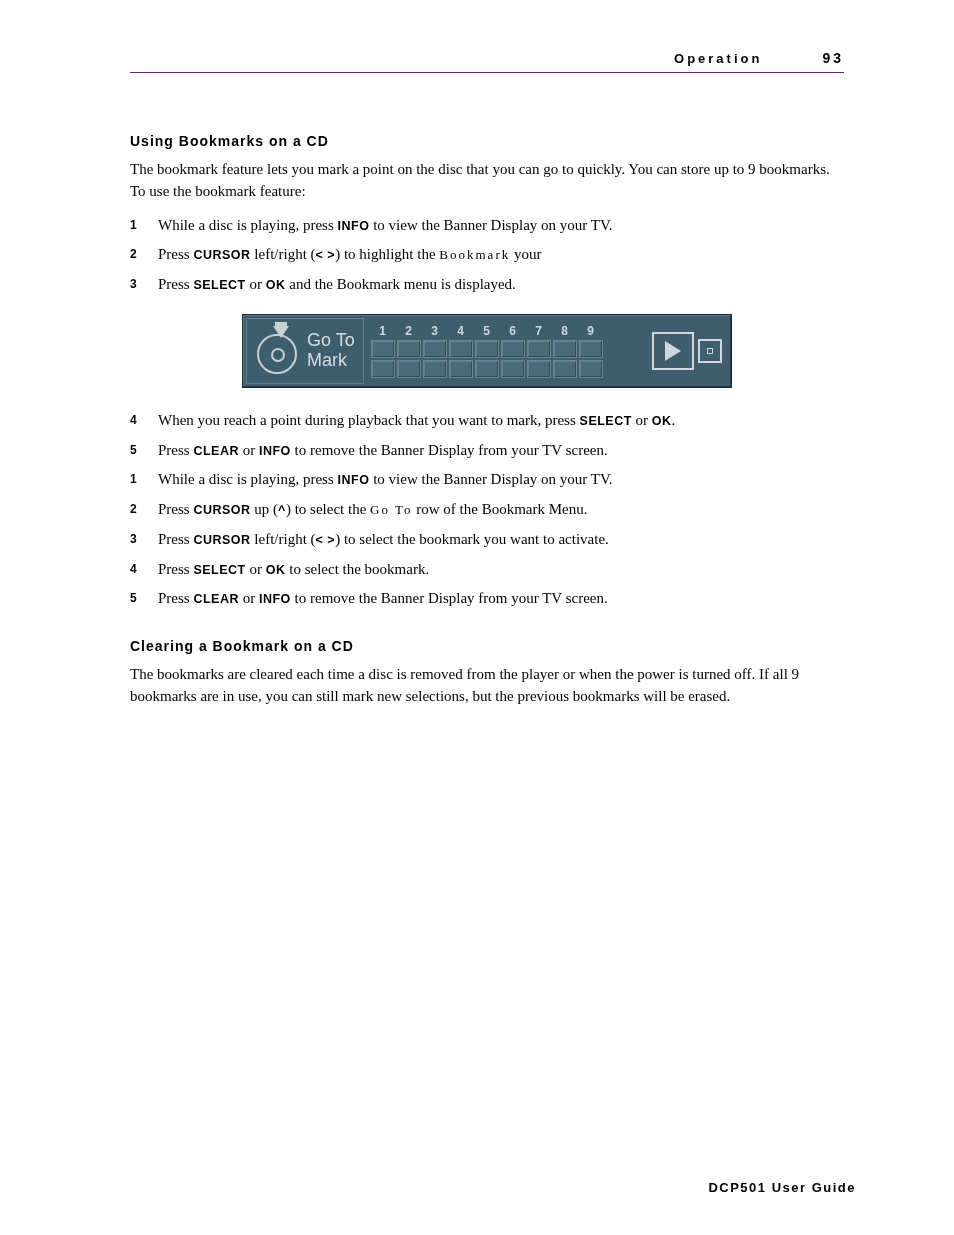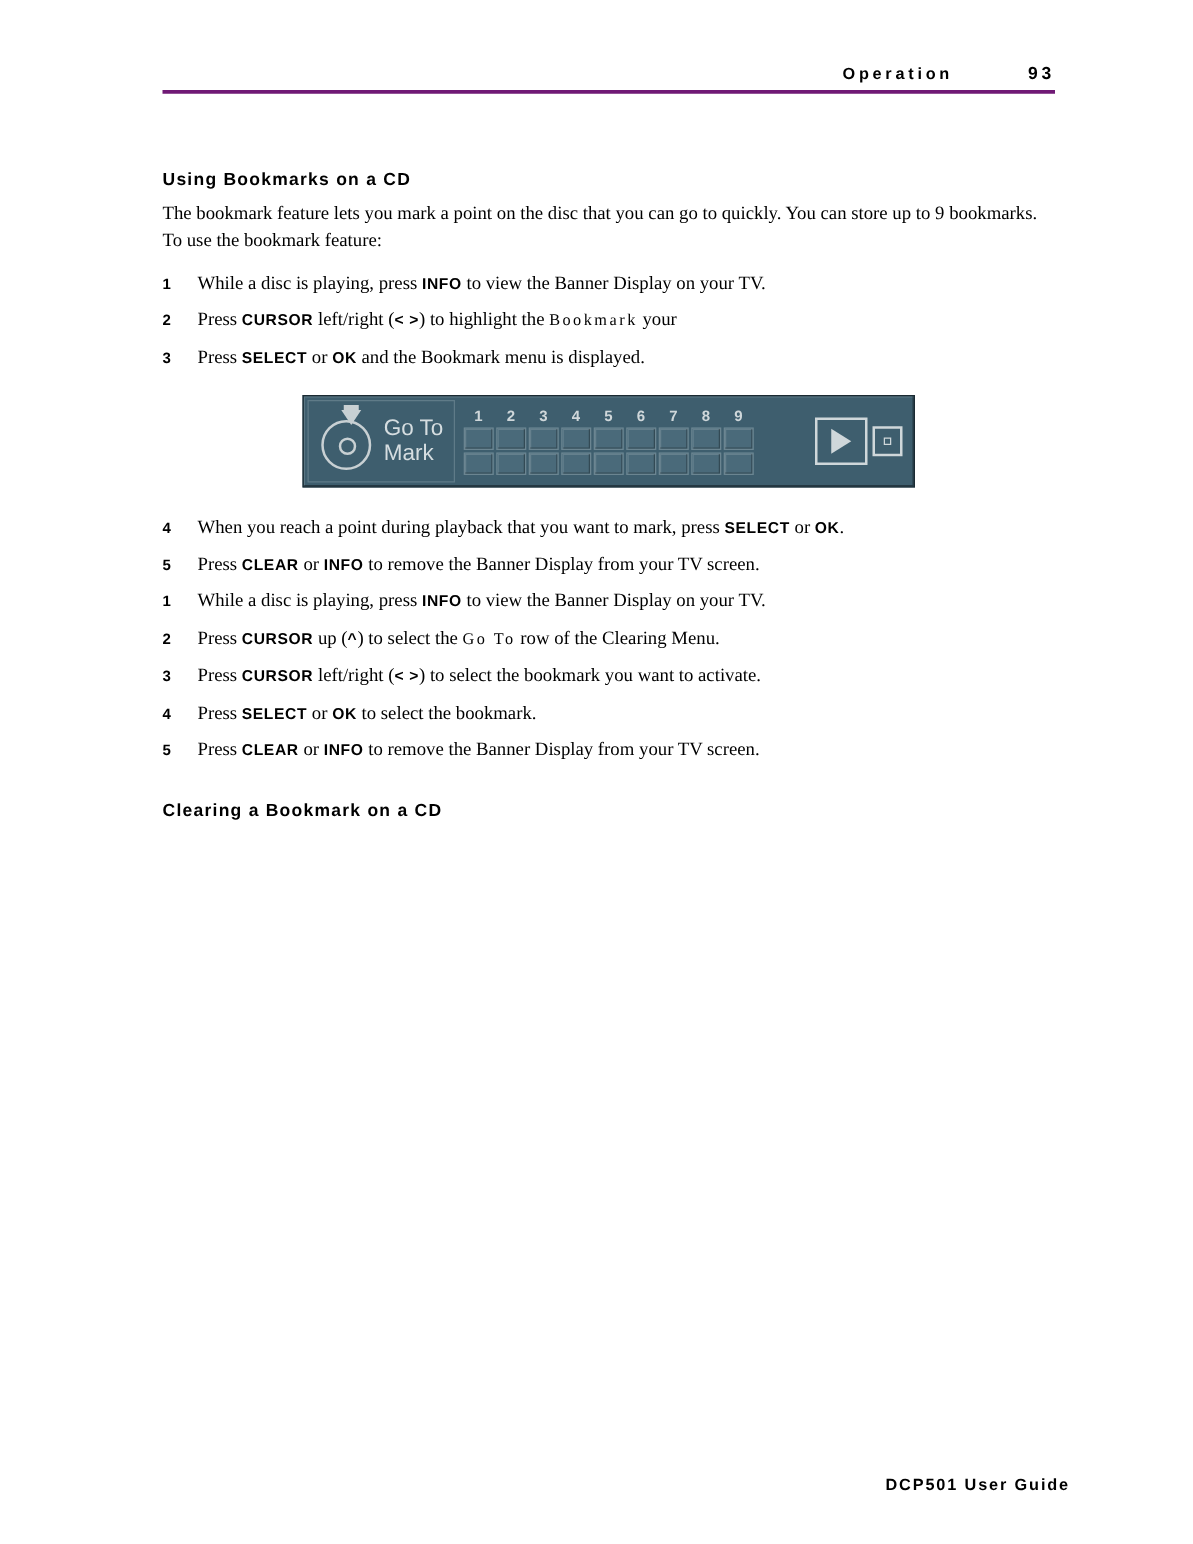--- a/index.html
+++ b/index.html
@@ -14,21 +14,21 @@
     position: relative;
     box-sizing: border-box;
   }
   .page {
     padding: 50px 110px 40px 130px;
     box-sizing: border-box;
     height: 100%;
     position: relative;
   }
   .header-line {
-    border-bottom: 3px solid #701a75;
+    border-bottom: 1px solid #701a75;
     display: flex;
     justify-content: flex-end;
     align-items: baseline;
     padding-bottom: 6px;
     margin-bottom: 60px;
     gap: 60px;
     font-family: Arial, Helvetica, sans-serif;
   }
   .header-title {
     font-weight: bold;
@@ -339,21 +339,21 @@
   <ol class="steps">
     <li>
       <span class="num">1</span>
       <span class="step-text">
         <span>While a disc is playing, press </span><span class="kw">INFO</span><span> to view the Banner Display on your TV.</span>
       </span>
     </li>
     <li>
       <span class="num">2</span>
       <span class="step-text">
-        <span>Press </span><span class="kw">CURSOR</span><span> up (</span><span class="kw">^</span><span>) to select the </span><span class="sp">Go To</span><span> row of the Clearing Menu.</span>
+        <span>Press </span><span class="kw">CURSOR</span><span> up (</span><span class="kw">^</span><span>) to select the </span><span class="sp">Go To</span><span> row of the Bookmark Menu.</span>
       </span>
     </li>
     <li>
       <span class="num">3</span>
       <span class="step-text">
         <span>Press </span><span class="kw">CURSOR</span><span> left/right (</span><span class="kw">&lt; &gt;</span><span>) to select the bookmark you want to activate.</span>
       </span>
     </li>
     <li>
       <span class="num">4</span>
@@ -363,16 +363,17 @@
     </li>
     <li>
       <span class="num">5</span>
       <span class="step-text">
         <span>Press </span><span class="kw">CLEAR</span><span> or </span><span class="kw">INFO</span><span> to remove the Banner Display from your TV screen.</span>
       </span>
     </li>
   </ol>
 
   <h2 class="section">Clearing a Bookmark on a CD</h2>
+  <p class="intro">The bookmarks are cleared each time a disc is removed from the player or when the power is turned off. If all 9 bookmarks are in use, you can still mark new selections, but the previous bookmarks will be erased.</p>
 
   <div class="footer">DCP501 User Guide</div>
 
 </div>
 
 </body></html>

